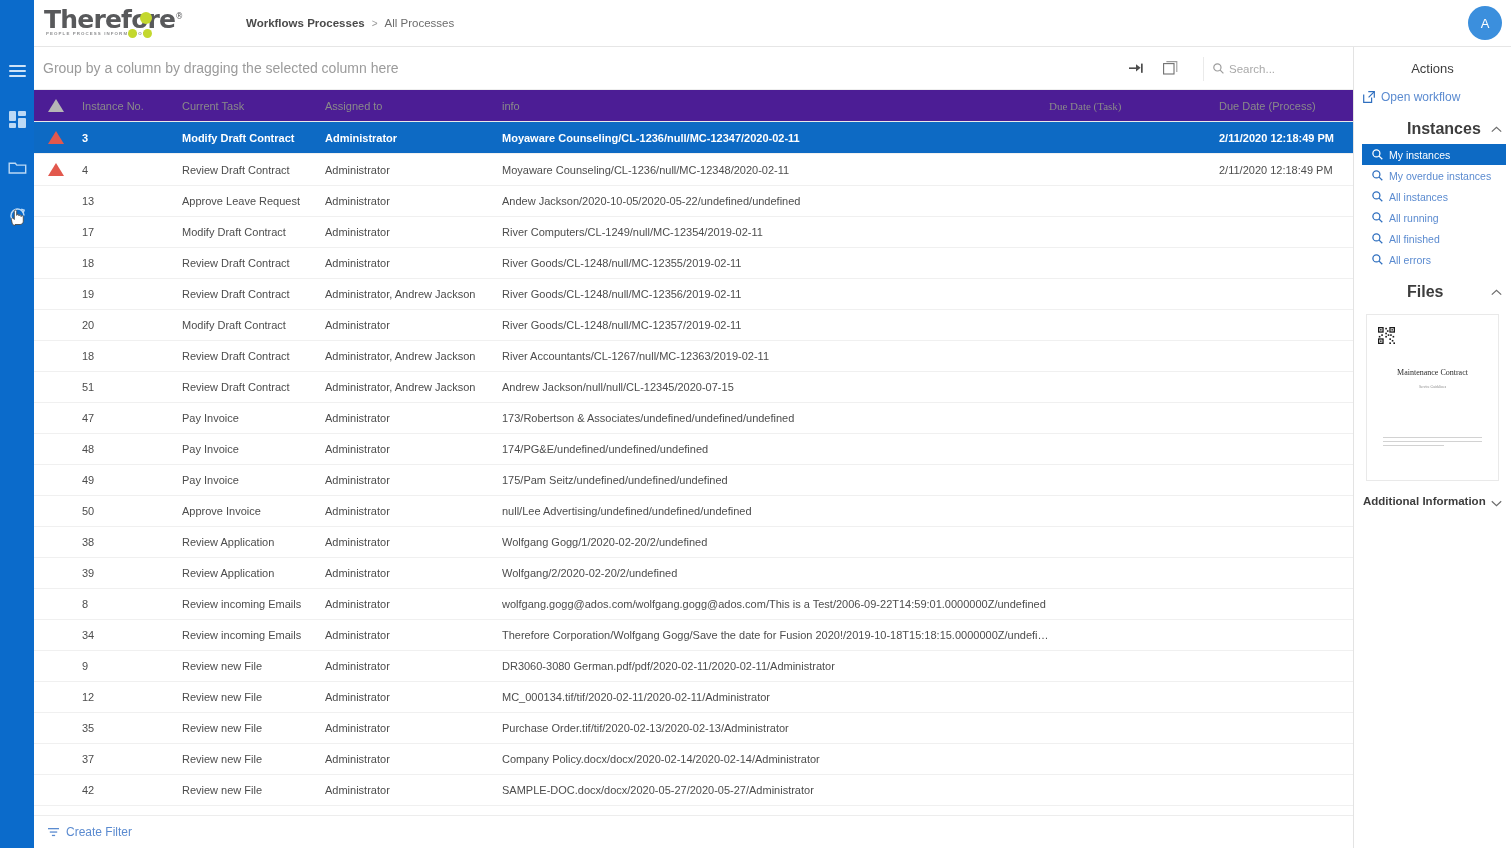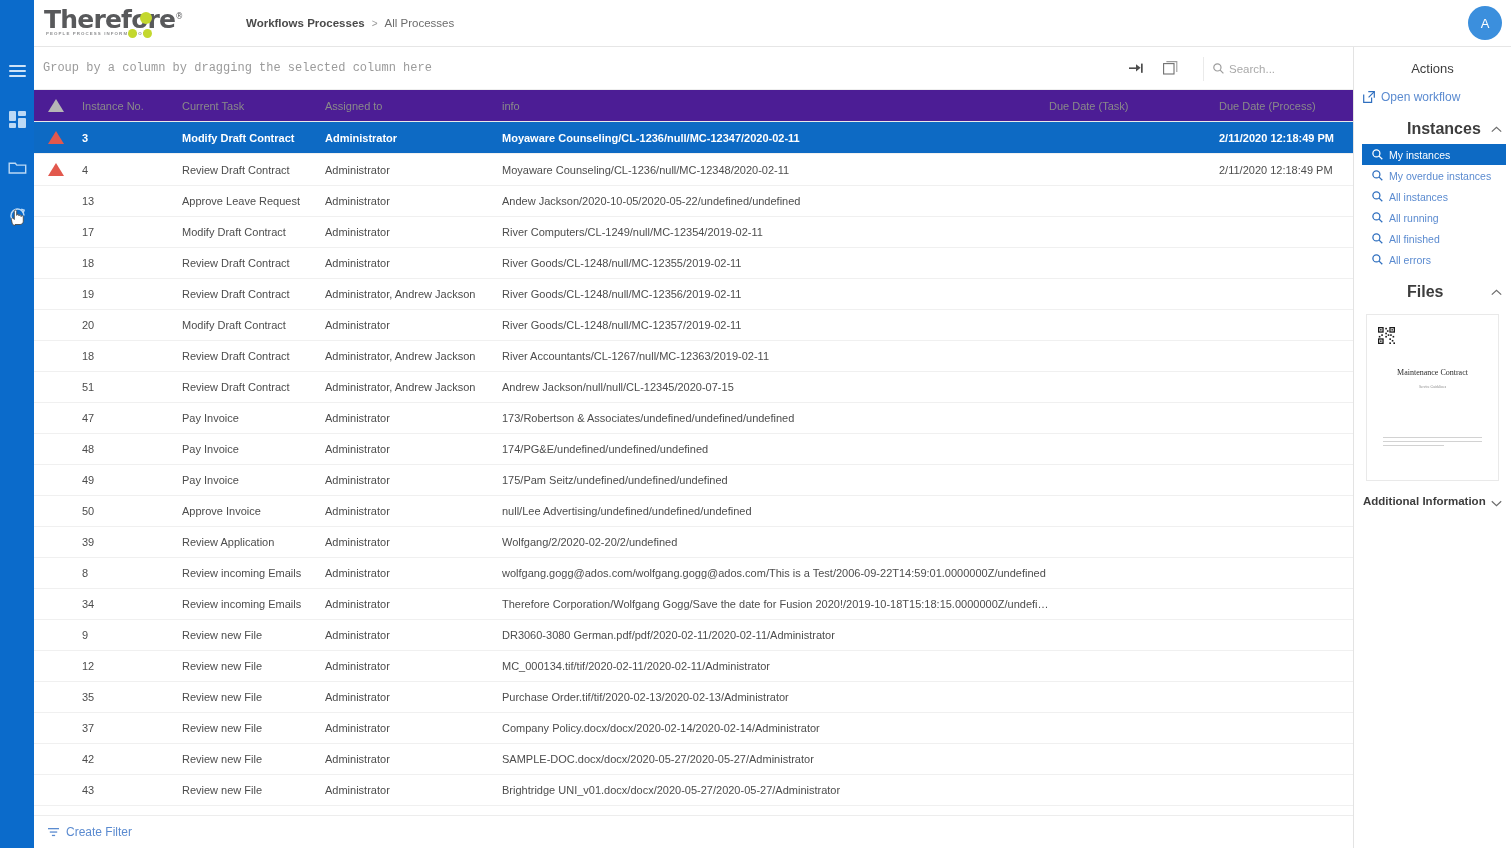--- a/index.html
+++ b/index.html
@@ -68,21 +68,21 @@
   
   .main { flex: 1; display: flex; min-height: 0; background: #f4f4f4; }
   .grid-pane { flex: 1; min-width: 0; display: flex; flex-direction: column; background: #fff; }
 
   
   .groupbar {
     height: 43px; flex: 0 0 43px; background: #fff;
     display: flex; align-items: center; border-bottom: 1px solid #eeeeee;
     padding-left: 9px; position: relative;
   }
-  .groupbar .ghint { font-size: 12px; color: #9b9b9b; font-family: Liberation Mono, monospace; }
+  .groupbar .ghint { font-size: 14px; color: #9b9b9b; }
   .gb-right { position: absolute; right: 0; top: 0; height: 43px; display: flex; align-items: center; gap: 16px; padding-right: 4px; }
   .gb-icon { width: 18px; height: 18px; display: flex; align-items: center; justify-content: center; cursor: pointer; }
   .searchbox {
     display: flex; align-items: center; gap: 5px; width: 146px;
     border-left: 1px solid #eaeaea; padding-left: 9px; height: 24px; margin-left: 8px;
   }
   .searchbox input {
     border: 0; outline: 0; font-size: 11.5px; color: #8c8c8c;
     font-family: "Liberation Sans", sans-serif; width: 120px; background: transparent;
   }
@@ -98,21 +98,21 @@
   }
   table.grid td {
     font-size: 11px; color: #4d4d4d; padding: 9px 0; border-bottom: 1px solid #f0f0f0;
     vertical-align: middle; white-space: nowrap; overflow: hidden; text-overflow: ellipsis;
   }
   .col-flag { width: 48px; padding-left: 14px !important; }
   .col-inst { width: 100px; }
   .col-task { width: 143px; }
   .col-assg { width: 177px; }
   .col-info { width: auto; }
-  .col-dt   { width: 170px; }
+  .col-dt   { width: 170px; font-family: Liberation Serif, serif; }
   .col-dp   { width: 134px; }
   tr.row { cursor: pointer; }
   tr.row.sel td { background: #0d6ac4; color: #ffffff; font-weight: 700; }
   tr.row.sel { box-shadow: inset 0 0 0 0 #000; }
   .tri { width: 0; height: 0; border-left: 8px solid transparent; border-right: 8px solid transparent; }
   .tri.gray { border-bottom: 13px solid #b6b6b6; }
   .tri.red  { border-bottom: 13px solid #e2584d; }
 
   .filterbar {
     height: 33px; flex: 0 0 33px; display: flex; align-items: center;
@@ -382,20 +382,29 @@
                   <td class="col-info">175/Pam Seitz/undefined/undefined/undefined</td>
                   <td class="col-dt"></td>
                   <td class="col-dp"></td>
                 </tr>
                 <tr class="row">
                   <td class="col-flag"></td>
                   <td class="col-inst">50</td>
                   <td class="col-task">Approve Invoice</td>
                   <td class="col-assg">Administrator</td>
                   <td class="col-info">null/Lee Advertising/undefined/undefined/undefined</td>
+                  <td class="col-dt"></td>
+                  <td class="col-dp"></td>
+                </tr>
+                <tr class="row">
+                  <td class="col-flag"></td>
+                  <td class="col-inst">38</td>
+                  <td class="col-task">Review Application</td>
+                  <td class="col-assg">Administrator</td>
+                  <td class="col-info">Wolfgang Gogg/1/2020-02-20/2/undefined</td>
                   <td class="col-dt"></td>
                   <td class="col-dp"></td>
                 </tr>
                 <tr class="row">
                   <td class="col-flag"></td>
                   <td class="col-inst">39</td>
                   <td class="col-task">Review Application</td>
                   <td class="col-assg">Administrator</td>
                   <td class="col-info">Wolfgang/2/2020-02-20/2/undefined</td>
                   <td class="col-dt"></td>

